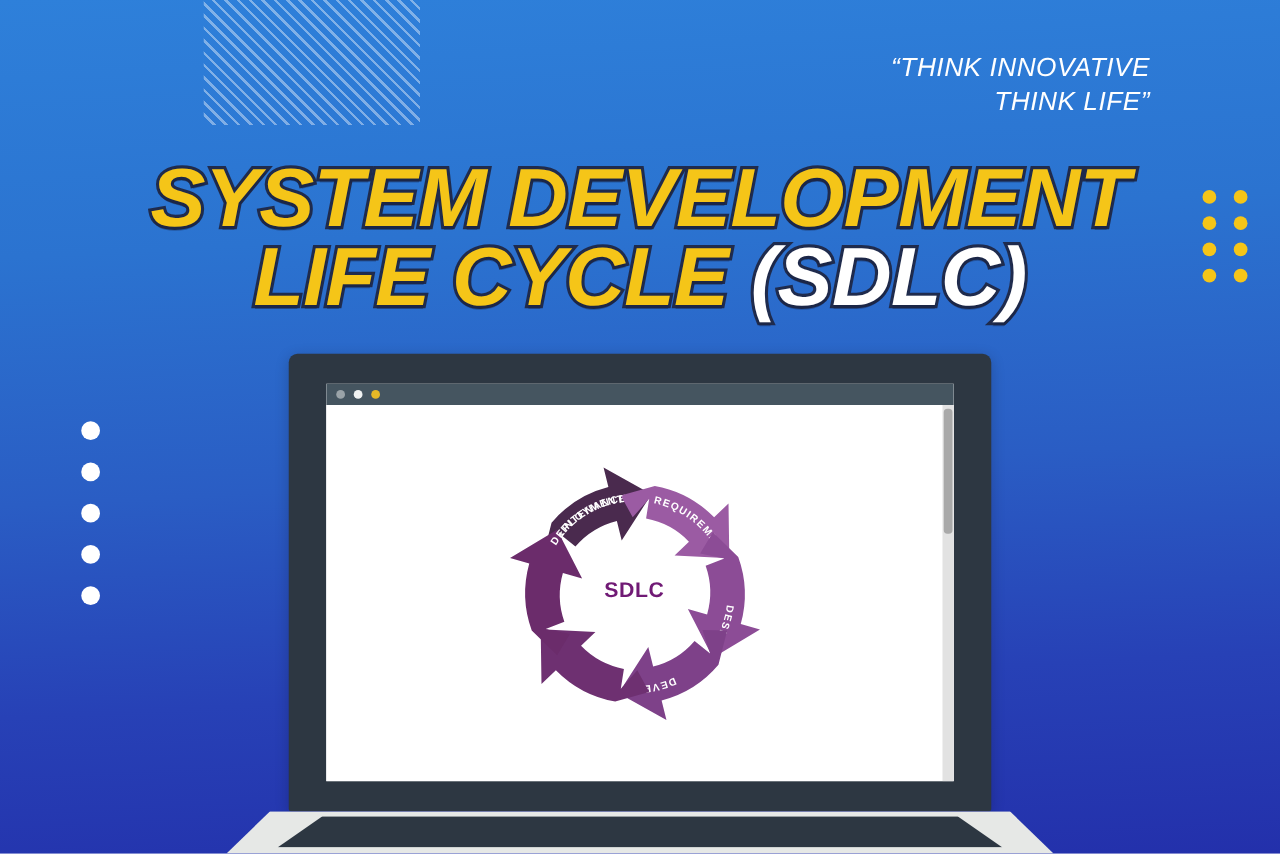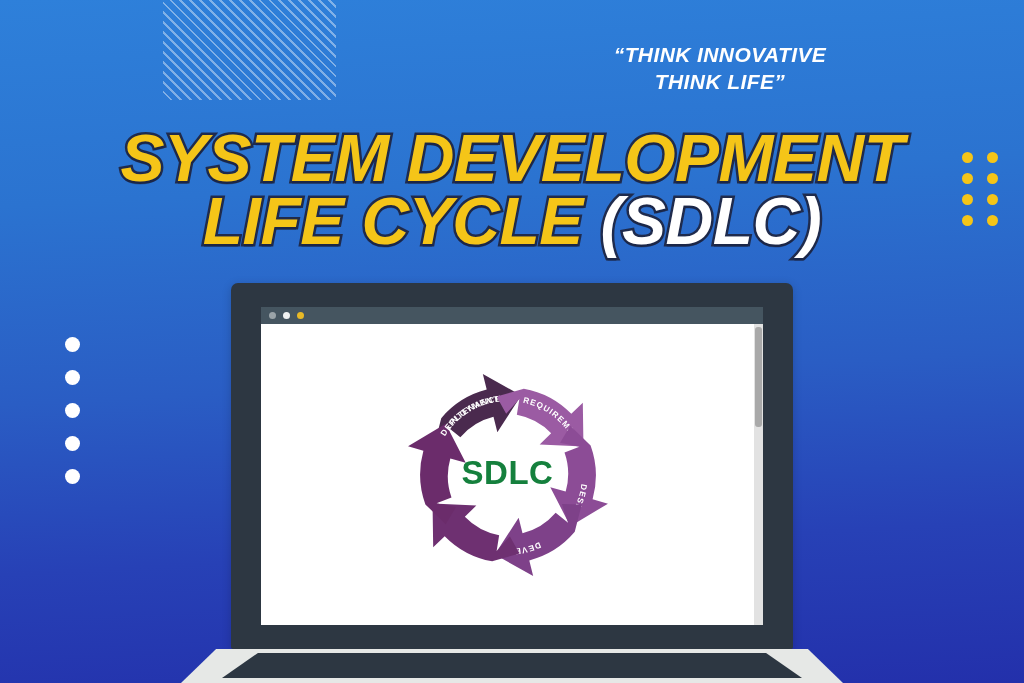--- a/index.html
+++ b/index.html
@@ -71,23 +71,23 @@
     border-radius: 50%;
     background: #FFFFFF;
   }
 
   
   #tagline {
     position: absolute;
     left: 520px;
     top: 42px;
     width: 400px;
-    text-align: center;
+    text-align: right;
     color: #FFFFFF;
-    font-weight: bold;
+    font-weight: normal;
     font-style: italic;
     font-size: 21px;
     line-height: 1.28;
     letter-spacing: 0.4px;
   }
 
   
   #title {
     position: absolute;
     left: 0;
@@ -226,25 +226,25 @@
     position: absolute;
     left: 50%;
     top: 50%;
     transform: translate(-50%, -50%);
     width: 150px;
     text-align: center;
     color: #2A2A2A;
     pointer-events: none;
   }
   #center-acronym {
-    font-size: 33px;
+    font-size: 17px;
     font-weight: bold;
     letter-spacing: 0.5px;
     margin-bottom: 5px;
-    color: #15803d;
+    color: #701a75;
   }
   #center-sub {
     font-size: 12.5px;
     font-weight: bold;
     line-height: 1.32;
     color: #3A3A3A;
   }
 </style>
 </head>
 <body>

